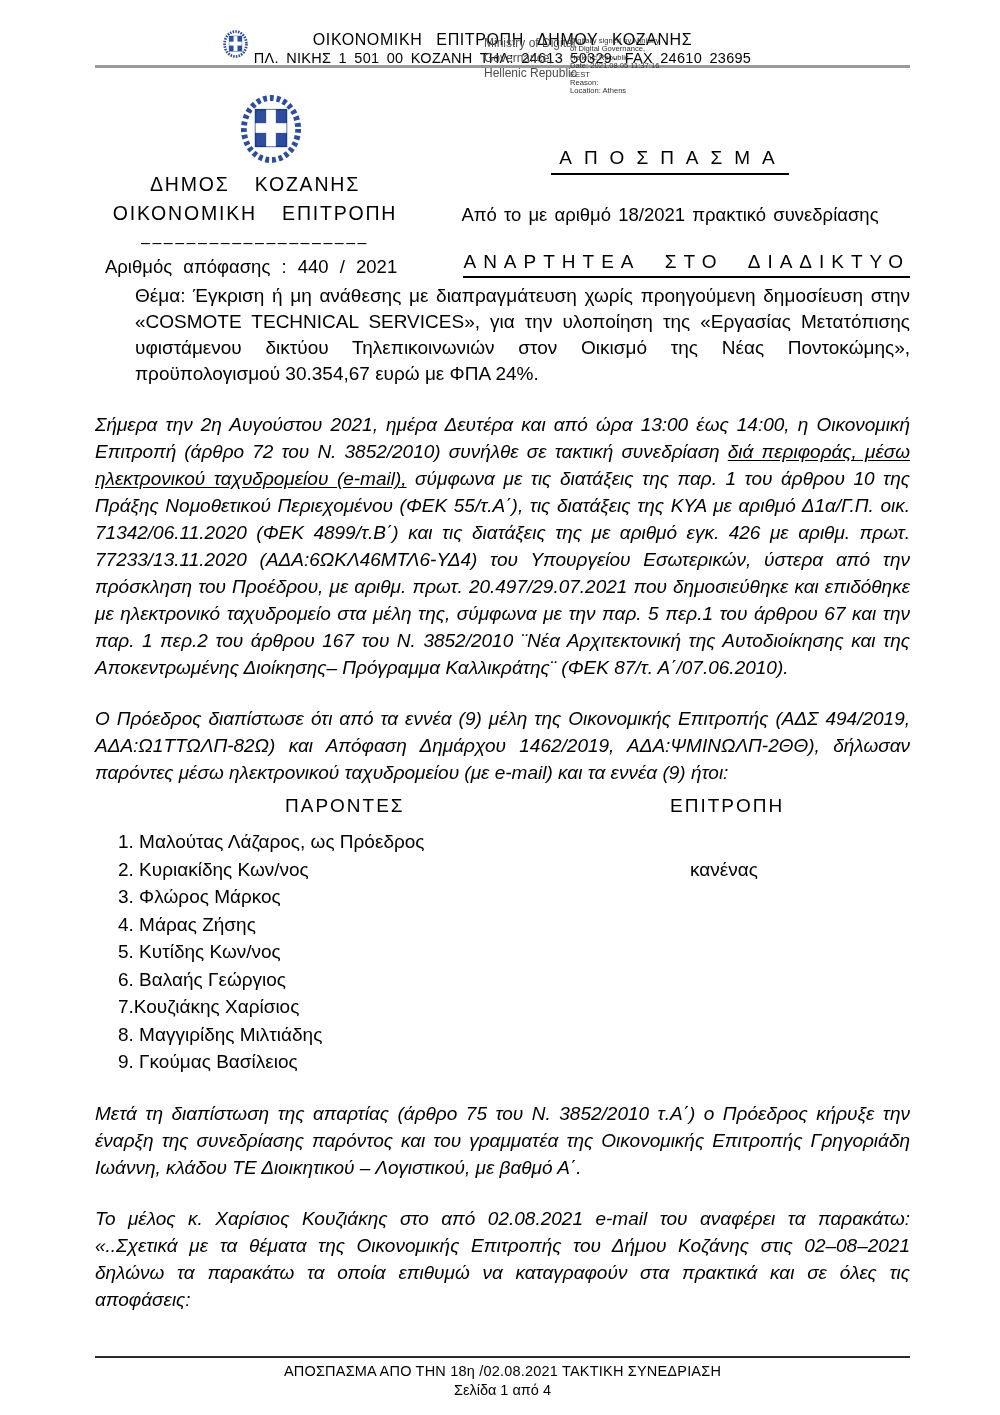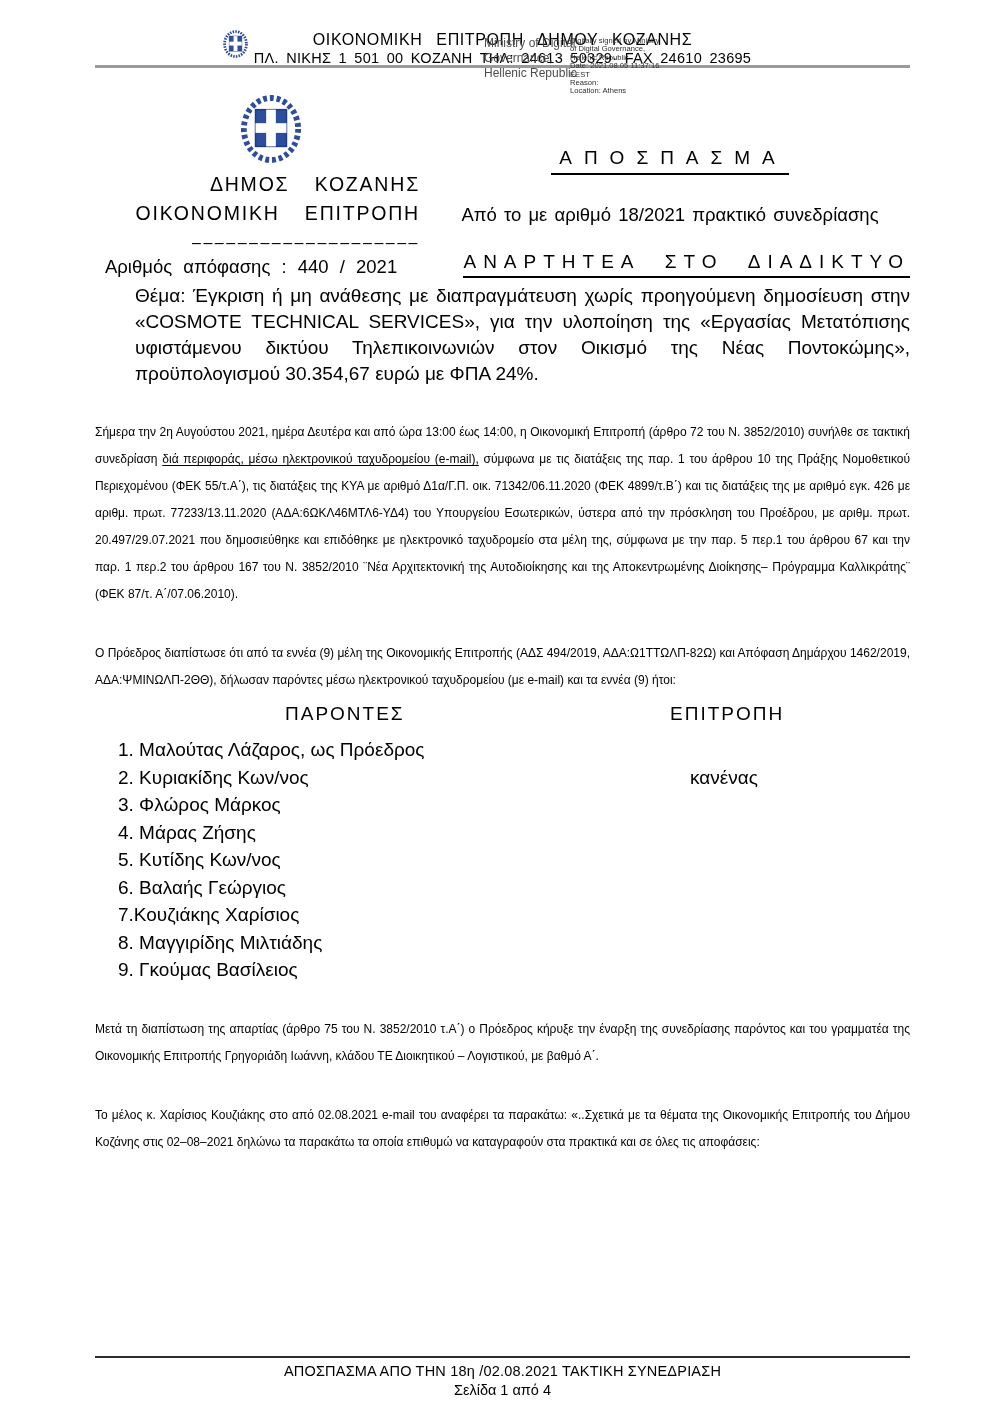--- a/index.html
+++ b/index.html
@@ -34,21 +34,21 @@
     font-size: 12px; line-height: 15px; color: #4d4d4d; white-space: nowrap; margin-left: 14px;
   }
   .sig-small {
     position: absolute; left: 570px; top: 37px; width: 110px;
     font-size: 7.6px; line-height: 8.4px; color: #2e2e2e;
   }
   
   .big-emblem { position: absolute; left: 240px; top: 94px; }
   .org-block {
     position: absolute; left: 90px; top: 170px; width: 330px;
-    text-align: right;
+    text-align: center;
   }
   .org-line { font-size: 19.5px; letter-spacing: 1.8px; word-spacing: 18px; line-height: 29px; white-space: nowrap; }
   .org-divider { font-size: 16px; letter-spacing: 2.5px; margin-top: 6px; white-space: nowrap; }
   
   .title-block { position: absolute; left: 430px; top: 137px; width: 480px; text-align: center; }
   .doc-title {
     display: inline-block; font-size: 19px; letter-spacing: 12px;
     border-bottom: 2px solid #000; padding: 0 2px 4px 8px; white-space: nowrap; margin-top: 10px;
   }
   .doc-subtitle { margin-top: 29px; font-size: 18.5px; word-spacing: 2px; white-space: nowrap; }
@@ -61,21 +61,21 @@
   .internet-notice {
     font-size: 19px; letter-spacing: 7px; word-spacing: 13px;
     border-bottom: 2px solid #000; padding-bottom: 3px; white-space: nowrap;
   }
   
   .body-flow { position: absolute; left: 95px; top: 283px; width: 815px; }
   .theme-para {
     margin: 0 0 0 40px; text-align: justify;
     font-size: 19px; line-height: 26px;
   }
-  .para { margin: 32px 0 0 0; text-align: justify; font-size: 12px; line-height: 27px; }
+  .para { margin: 24px 0 0 0; text-align: justify; font-size: 19px; line-height: 27px; font-style: italic; }
   .u-seg { text-decoration: underline; text-underline-offset: 2px; }
   
   .attendance { position: relative; margin-top: 9px; font-size: 19px; }
   .att-header-present { position: absolute; left: 190px; top: 0; letter-spacing: 2px; }
   .att-header-absent  { position: absolute; left: 575px; top: 0; letter-spacing: 2px; }
   .att-list { list-style: none; margin: 0; padding: 33px 0 0 23px; }
   .att-list li { line-height: 27.5px; white-space: nowrap; }
   .absent-value { position: absolute; left: 595px; top: 64px; }
   
   .footer { position: absolute; left: 95px; top: 1356px; width: 815px; text-align: center; }

